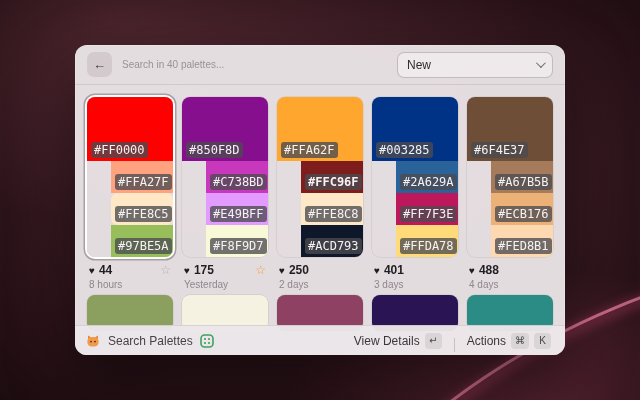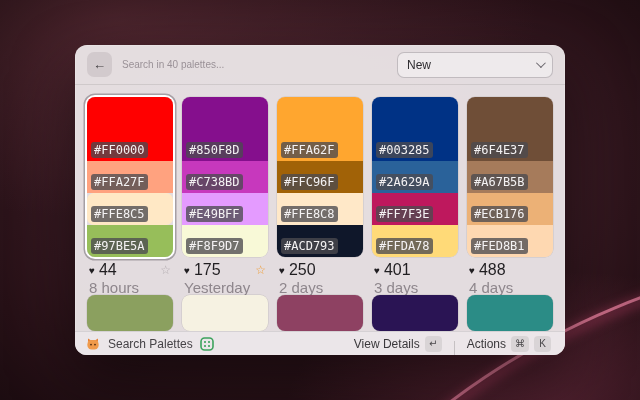--- a/index.html
+++ b/index.html
@@ -35,32 +35,32 @@
     padding:0 9px;font-size:12px;color:#2e2c30;flex:none;}
   .chev{margin-left:auto;width:6px;height:6px;border-right:1.5px solid #6b676d;border-bottom:1.5px solid #6b676d;
     transform:rotate(45deg) translateY(-2px);}
   
   .content{padding:12px 12px 0;}
   .grid{display:grid;grid-template-columns:repeat(5,1fr);gap:9px;}
   .card{height:160px;border-radius:8px;overflow:hidden;display:flex;flex-direction:column;
     box-shadow:0 0 0 0.5px rgba(0,0,0,0.12);}
   .card.selected{box-shadow:0 0 0 2px #ffffff,0 0 0 3.5px rgba(104,98,106,0.5);}
   .stripe{position:relative;}
-  .h40{flex:2;} .h20{flex:1;}
+  .h40{flex:2;} .h20{flex:1;margin-left:24px;}
   .hex{position:absolute;left:4px;bottom:3px;font-family:"DejaVu Sans Mono",monospace;font-size:12px;
     color:#f4f2f3;background:rgba(76,74,79,0.78);padding:1px 3px 1.5px;border-radius:3px;white-space:nowrap;}
   .meta{display:flex;align-items:center;margin-top:6px;padding:0 2px;height:14px;}
   .heart{font-size:10px;color:#201e21;margin-right:4px;}
-  .likes{font-size:16px;font-weight:400;color:#201e21;}
+  .likes{font-size:12px;font-weight:700;color:#201e21;}
   .star{margin-left:auto;font-size:12px;line-height:1;}
-  .age{font-size:15px;color:#8e868c;margin-top:2px;padding:0 2px;height:13px;}
+  .age{font-size:10px;color:#8e868c;margin-top:2px;padding:0 2px;height:13px;}
   .row2{margin-top:3px;}
   .card2{height:36px;border-radius:8px;box-shadow:0 0 0 0.5px rgba(0,0,0,0.12);}
   
-  .footer{position:absolute;left:0;right:0;bottom:0;height:24px;display:flex;align-items:center;
+  .footer{position:absolute;left:0;right:0;bottom:0;height:30px;display:flex;align-items:center;
     gap:7px;padding:11px 10px;box-sizing:border-box;background:rgba(235,230,233,0.97);
     border-top:1px solid rgba(0,0,0,0.09);}
   .footer-label{font-size:12px;color:#464347;}
   .footer-right{margin-left:auto;display:flex;align-items:flex-end;gap:8px;}
   .footer-btn{display:flex;align-items:center;gap:5px;font-size:12px;color:#3a383b;padding:3px 4px;border-radius:5px;}
   .kbd{min-width:9px;height:16px;padding:0 4px;background:rgba(0,0,0,0.08);border-radius:4px;
     font-size:10px;color:#4a484b;display:flex;align-items:center;justify-content:center;}
   .vdivider{width:1px;height:14px;background:rgba(0,0,0,0.16);}
 </style>
 </head>
@@ -131,21 +131,21 @@
           <span class="star" style="color: rgb(239, 159, 58);">☆</span>
         </div>
         <div class="age">Yesterday</div>
       </div>
 
       <div>
         <div class="card">
           <div class="stripe h40" style="background: rgb(255, 166, 47);">
               <span class="hex">#FFA62F</span>
             </div>
-          <div class="stripe h20" style="background: #a16207;">
+          <div class="stripe h20" style="background: #7f1d1d; font-weight: bold;">
               <span class="hex">#FFC96F</span>
             </div>
           <div class="stripe h20" style="background: rgb(255, 232, 200);">
               <span class="hex">#FFE8C8</span>
             </div>
           <div class="stripe h20" style="background: #0f172a;">
               <span class="hex">#ACD793</span>
             </div>
         </div>
         <div class="meta">

